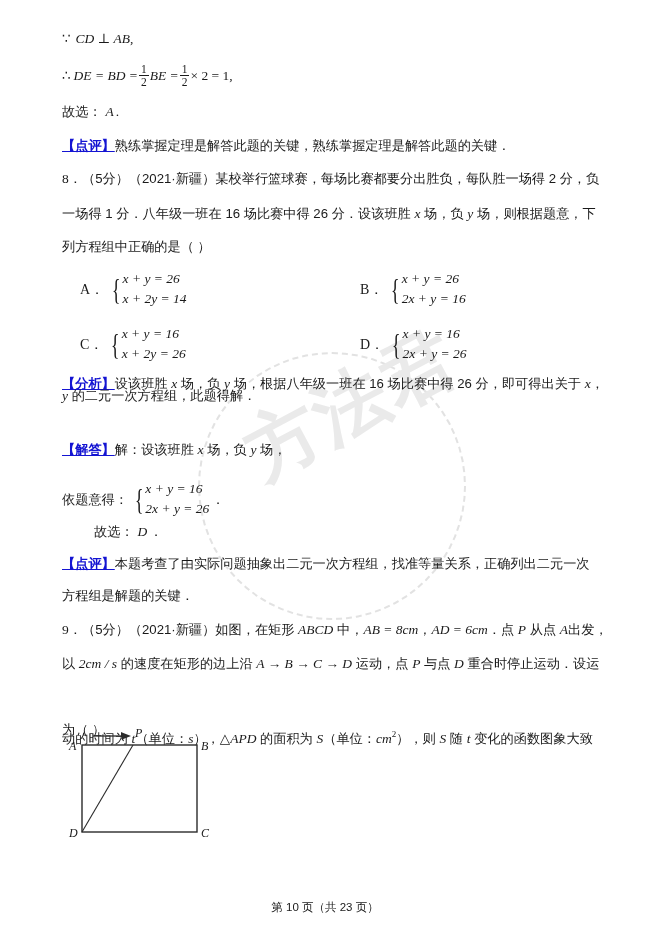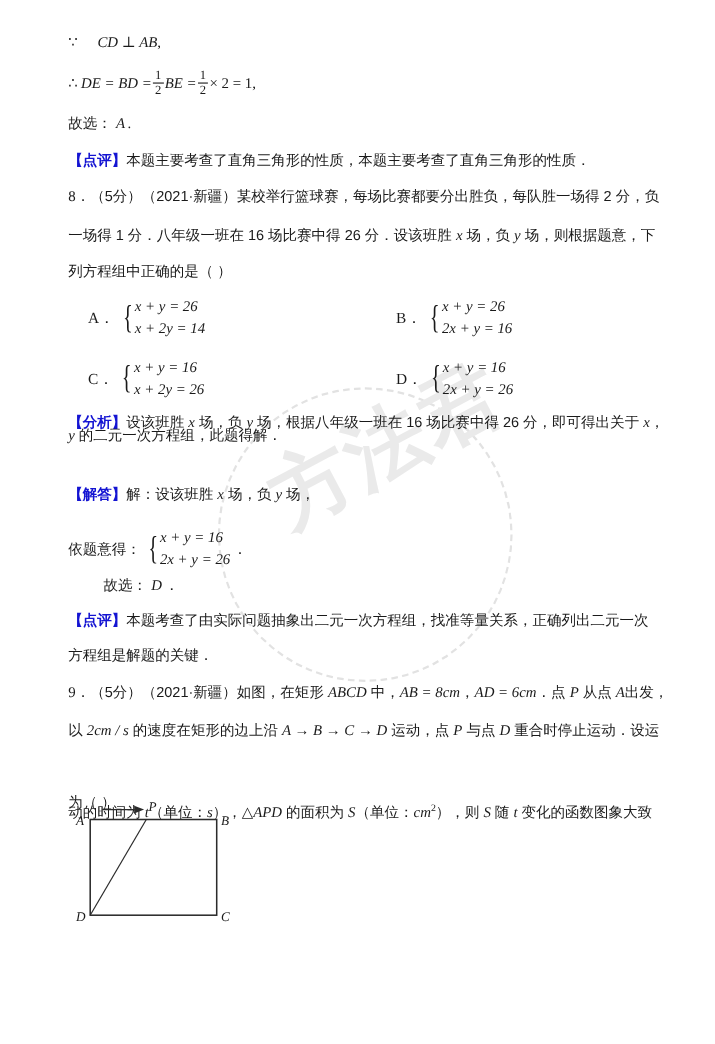--- a/index.html
+++ b/index.html
@@ -80,20 +80,21 @@
   }
   .mn {
     font-family: "Liberation Serif", "DejaVu Serif", serif;
     font-size: 13.5px;
   }
   .tag {
     color: #1414d2;
     font-family: "Liberation Sans", "DejaVu Sans", sans-serif;
     font-weight: 700;
     font-size: 13.2px;
+    text-decoration: underline;
   }
 
   
   .frac {
     display: inline-block;
     vertical-align: middle;
     text-align: center;
     font-family: "Liberation Serif", "DejaVu Serif", serif;
     font-size: 11.5px;
     line-height: 1.08;
@@ -173,33 +174,33 @@
 <div class="page">
 
   <div class="watermark">
     <div class="wm-ring"></div>
     <div class="wm-text">方法君</div>
   </div>
 
   <div class="content">
 
     <div class="line" style="left:62px; top:32px;">
-      <span class="mn">∵</span><span class="mi" style="margin-left:18px;">CD ⊥ AB</span><span class="mn">,</span>
+      <span class="mn">∵</span><span class="mi" style="margin-left:5px;">CD ⊥ AB</span><span class="mn">,</span>
     </div>
 
     <div class="line" style="left:62px; top:64px;">
       <span class="mn">∴</span><span class="mi" style="margin-left:3px;">DE = BD =</span><span class="frac"><span class="num">1</span><span class="den">2</span></span><span class="mi">BE =</span><span class="frac"><span class="num">1</span><span class="den">2</span></span><span class="mn">× 2 = 1,</span>
     </div>
 
     <div class="line" style="left:62px; top:105px;">
       <span class="cn">故选：</span><span class="mi" style="margin-left:4px;">A</span><span class="mn" style="margin-left:2px;">.</span>
     </div>
 
     <div class="line" style="left:62px; top:139px;">
-      <span class="tag">【点评】</span><span class="cn">本题主要考查了直角三角形的性质，本题主要考查了直角三角形的性质．</span>
+      <span class="tag">【点评】</span><span class="cn">熟练掌握定理是解答此题的关键，熟练掌握定理是解答此题的关键．</span>
     </div>
 
     <div class="line" style="left:62px; top:172px;">
       <span class="mn">8</span><span class="cn">．（5分）（2021·新疆）某校举行篮球赛，每场比赛都要分出胜负，每队胜一场得 2 分，负</span>
     </div>
     <div class="line" style="left:62px; top:207px;">
       <span class="cn">一场得 1 分．八年级一班在 16 场比赛中得 26 分．设该班胜 </span><span class="mi">x</span><span class="cn"> 场，负 </span><span class="mi">y</span><span class="cn"> 场，则根据题意，下</span>
     </div>
     <div class="line" style="left:62px; top:240px;">
       <span class="cn">列方程组中正确的是（      ）</span>
@@ -311,14 +312,15 @@
       </svg>
       <span class="fig-label" style="left:9px; top:14px;">A</span>
       <span class="fig-label" style="left:141px; top:14px;">B</span>
       <span class="fig-label" style="left:141px; top:101px;">C</span>
       <span class="fig-label" style="left:9px; top:101px;">D</span>
       <span class="fig-label" style="left:75px; top:1px;">P</span>
     </div>
 
   </div>
 
+  <div class="footer">第 10 页（共 23 页）</div>
 
 </div>
 
 </body></html>

